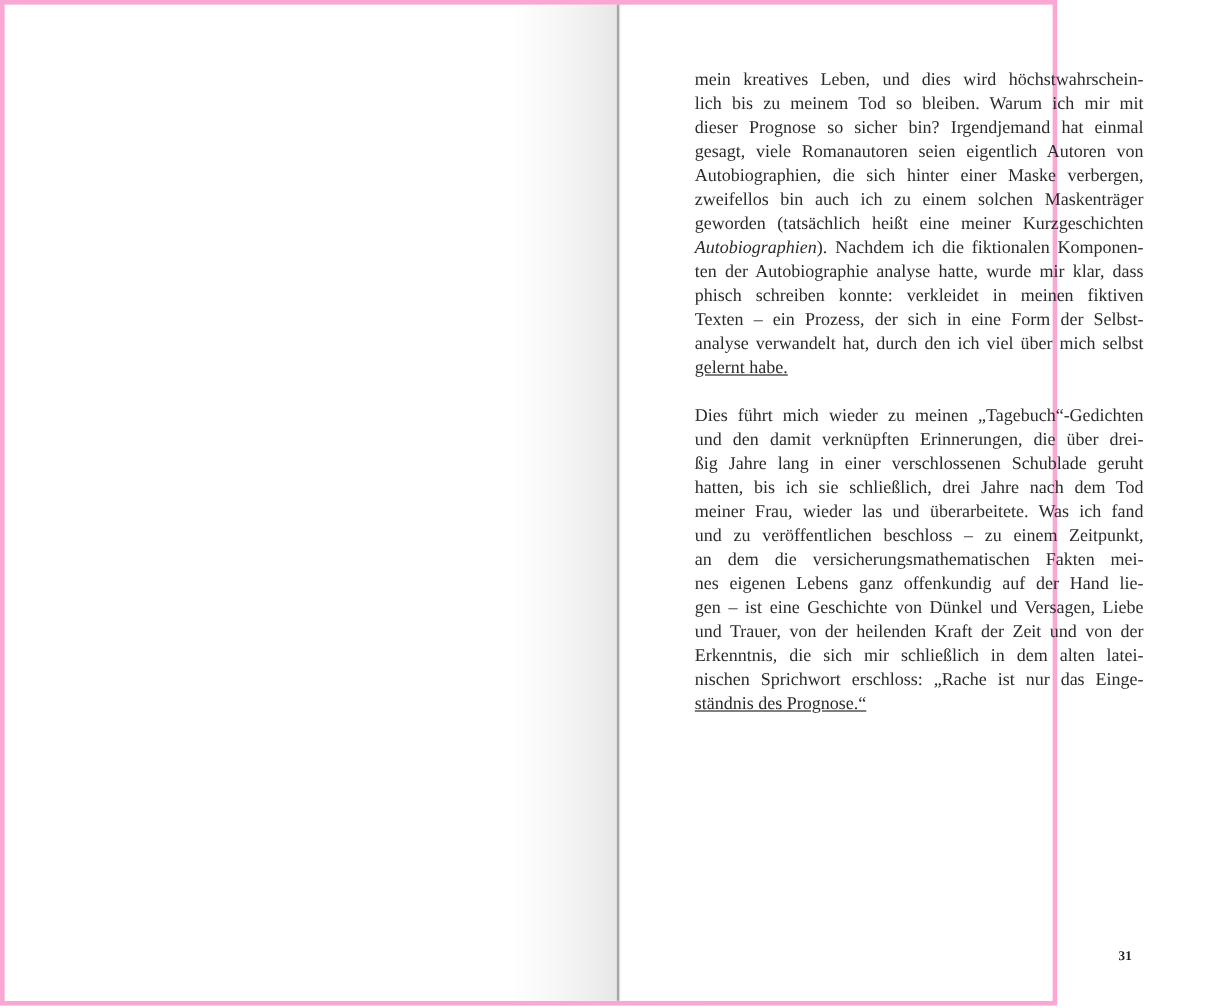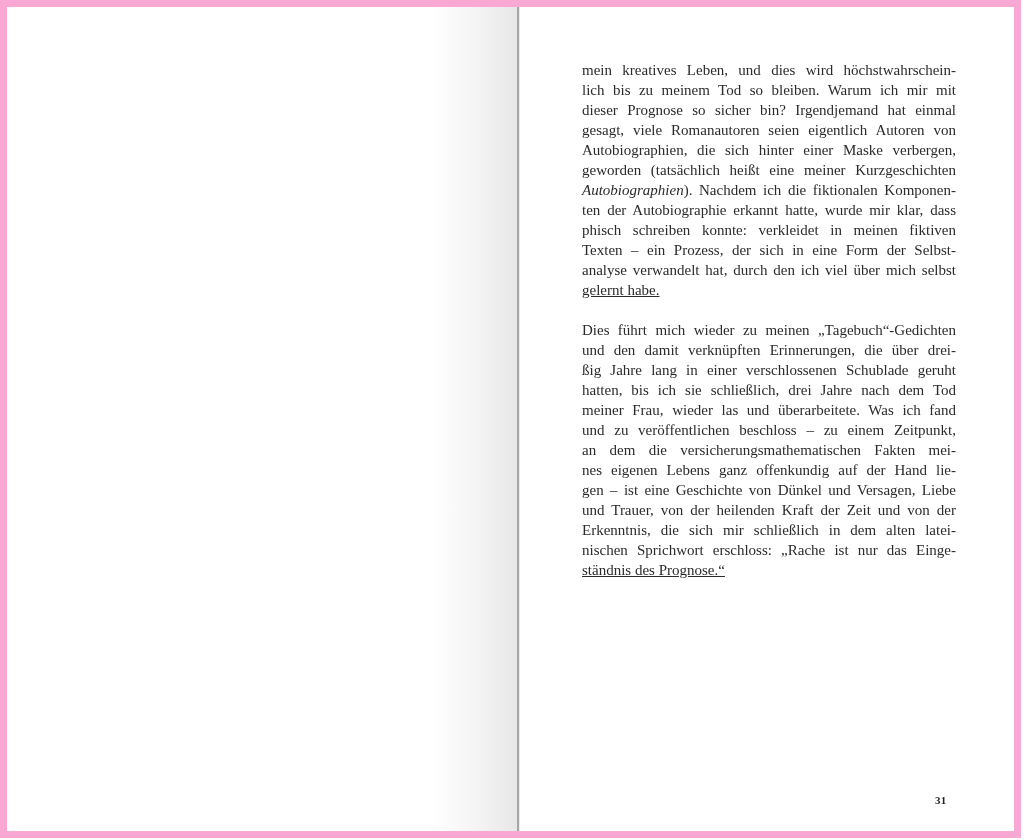--- a/index.html
+++ b/index.html
@@ -7,24 +7,24 @@
     padding: 0;
     width: 1024px;
     height: 840px;
     background: #ffffff;
     overflow: hidden;
   }
   .spread {
     position: absolute;
     top: 0;
     left: 0;
-    width: 1021px;
+    width: 881px;
     height: 838px;
     background: #ffffff;
-    border: 7px solid #f9a8d4;
+    border: 4px solid #f9a8d4;
     box-sizing: border-box;
     padding-left: 12px;
   }
   .page {
     position: absolute;
     top: 0;
     bottom: 0;
     background: #ffffff;
   }
   .page.left  { left: 0;     width: 510px; }
@@ -101,23 +101,24 @@
 
   <div class="page right"></div>
 
   <div class="text-block">
       <div class="para">
         <div class="line">mein kreatives Leben, und dies wird höchstwahrschein-</div>
         <div class="line">lich bis zu meinem Tod so bleiben. Warum ich mir mit</div>
         <div class="line">dieser Prognose so sicher bin? Irgendjemand hat einmal</div>
         <div class="line">gesagt, viele Romanautoren seien eigentlich Autoren von</div>
         <div class="line">Autobiographien, die sich hinter einer Maske verbergen,</div>
+        <div class="line">zweifellos bin auch ich zu einem solchen Maskenträger</div>
         <div class="line">geworden (tatsächlich heißt eine meiner Kurzgeschichten</div>
         <div class="line"><span></span><em>Autobiographien</em><span>). Nachdem ich die fiktionalen Komponen-</span></div>
-        <div class="line">ten der Autobiographie erkannt hatte, wurde mir klar, dass</div>
+        <div class="line">ten der Autobiographie analyse hatte, wurde mir klar, dass</div>
         <div class="line">phisch schreiben konnte: verkleidet in meinen fiktiven</div>
         <div class="line">Texten – ein Prozess, der sich in eine Form der Selbst-</div>
         <div class="line">analyse verwandelt hat, durch den ich viel über mich selbst</div>
         <div class="line last">gelernt habe.</div>
       </div>
       <div class="para">
         <div class="line">Dies führt mich wieder zu meinen „Tagebuch“-Gedichten</div>
         <div class="line">und den damit verknüpften Erinnerungen, die über drei-</div>
         <div class="line">ßig Jahre lang in einer verschlossenen Schublade geruht</div>
         <div class="line">hatten, bis ich sie schließlich, drei Jahre nach dem Tod</div>

